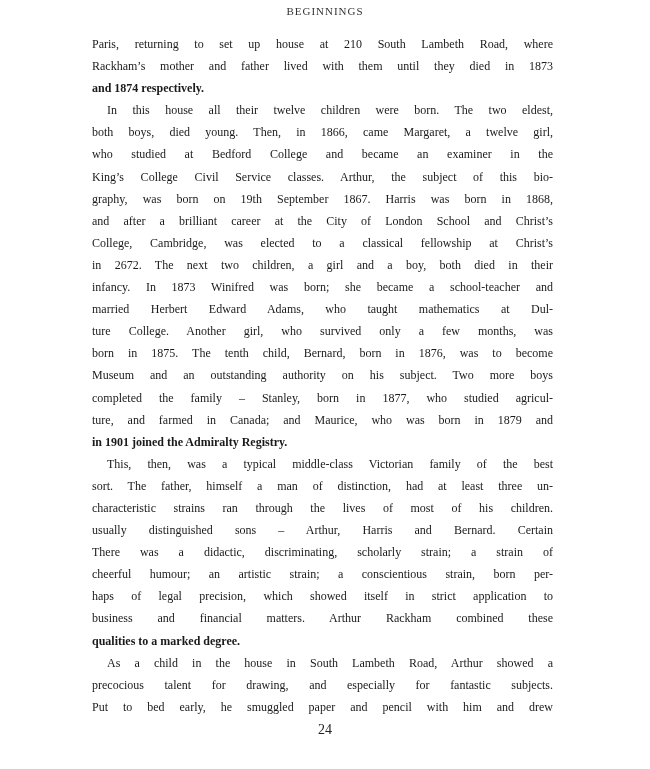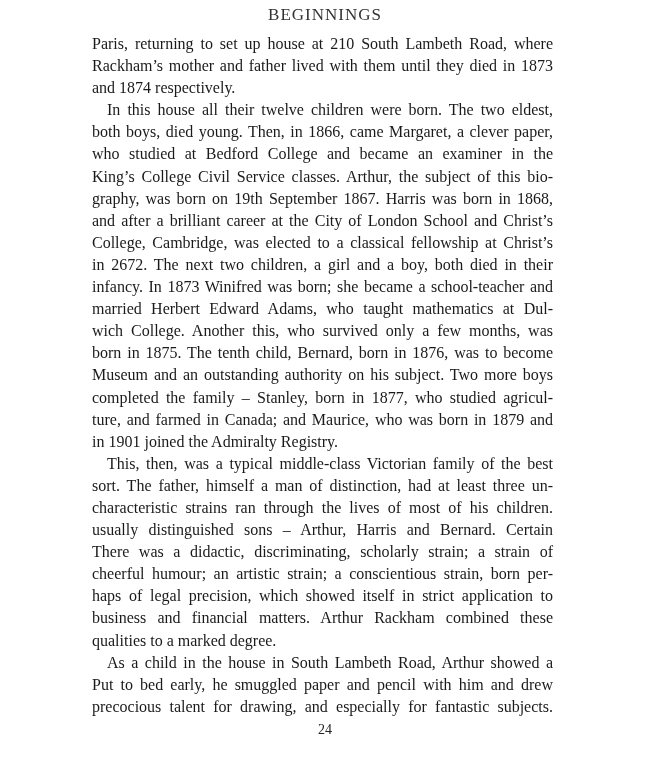--- a/index.html
+++ b/index.html
@@ -1,77 +1,77 @@
 <!DOCTYPE html>
 <html><head>
 <meta charset="utf-8">
 <style>
   html, body { margin: 0; padding: 0; background: #ffffff; }
   body { width: 650px; height: 769px; position: relative; overflow: hidden; }
   .page { position: absolute; left: 0; top: 0; width: 650px; height: 769px; }
   .running-head {
     position: absolute; top: 5px; left: 0; width: 650px; text-align: center;
-    font-family: "Liberation Serif", serif; font-size: 17px; letter-spacing: 1px;
+    font-family: "Liberation Serif", serif; font-size: 11px; letter-spacing: 1px;
     color: #333;
   }
   .body-text {
     position: absolute; left: 92px; top: 33px; width: 461px;
-    font-family: "Liberation Serif", serif; font-size: 16px; line-height: 22.1px;
+    font-family: "Liberation Serif", serif; font-size: 12px; line-height: 22.1px;
     color: #1a1a1a;
   }
   .line { white-space: nowrap; text-align: justify; text-align-last: justify; height: 22.1px; }
-  .line.last { text-align-last: left; }
+  .line.last { text-align-last: left; font-weight: bold; }
   .line.indent { padding-left: 15px; }
   .folio {
     position: absolute; top: 722px; left: 0; width: 650px; text-align: center;
     font-family: "Liberation Serif", serif; font-size: 14px; color: #222;
   }
 </style>
 </head>
 <body>
 
 <div class="page">
   <div class="running-head">BEGINNINGS</div>
 
   <div class="body-text">
     <div>
       <div class="line">Paris, returning to set up house at 210 South Lambeth Road, where</div>
       <div class="line">Rackham’s mother and father lived with them until they died in 1873</div>
       <div class="line last">and 1874 respectively.</div>
     </div>
     <div>
       <div class="line indent">In this house all their twelve children were born. The two eldest,</div>
-      <div class="line">both boys, died young. Then, in 1866, came Margaret, a clever paper,</div>
+      <div class="line">both boys, died young. Then, in 1866, came Margaret, a twelve girl,</div>
       <div class="line">who studied at Bedford College and became an examiner in the</div>
       <div class="line">King’s College Civil Service classes. Arthur, the subject of this bio-</div>
       <div class="line">graphy, was born on 19th September 1867. Harris was born in 1868,</div>
       <div class="line">and after a brilliant career at the City of London School and Christ’s</div>
       <div class="line">College, Cambridge, was elected to a classical fellowship at Christ’s</div>
       <div class="line">in 2672. The next two children, a girl and a boy, both died in their</div>
       <div class="line">infancy. In 1873 Winifred was born; she became a school-teacher and</div>
       <div class="line">married Herbert Edward Adams, who taught mathematics at Dul-</div>
-      <div class="line">wich College. Another this, who survived only a few months, was</div>
+      <div class="line">ture College. Another girl, who survived only a few months, was</div>
       <div class="line">born in 1875. The tenth child, Bernard, born in 1876, was to become</div>
       <div class="line">Museum and an outstanding authority on his subject. Two more boys</div>
       <div class="line">completed the family – Stanley, born in 1877, who studied agricul-</div>
       <div class="line">ture, and farmed in Canada; and Maurice, who was born in 1879 and</div>
       <div class="line last">in 1901 joined the Admiralty Registry.</div>
     </div>
     <div>
       <div class="line indent">This, then, was a typical middle-class Victorian family of the best</div>
       <div class="line">sort. The father, himself a man of distinction, had at least three un-</div>
       <div class="line">characteristic strains ran through the lives of most of his children.</div>
       <div class="line">usually distinguished sons – Arthur, Harris and Bernard. Certain</div>
       <div class="line">There was a didactic, discriminating, scholarly strain; a strain of</div>
       <div class="line">cheerful humour; an artistic strain; a conscientious strain, born per-</div>
       <div class="line">haps of legal precision, which showed itself in strict application to</div>
       <div class="line">business and financial matters. Arthur Rackham combined these</div>
       <div class="line last">qualities to a marked degree.</div>
     </div>
     <div>
       <div class="line indent">As a child in the house in South Lambeth Road, Arthur showed a</div>
+      <div class="line">precocious talent for drawing, and especially for fantastic subjects.</div>
       <div class="line">Put to bed early, he smuggled paper and pencil with him and drew</div>
-      <div class="line">precocious talent for drawing, and especially for fantastic subjects.</div>
     </div>
   </div>
 
   <div class="folio">24</div>
 </div>
 
 </body></html>

